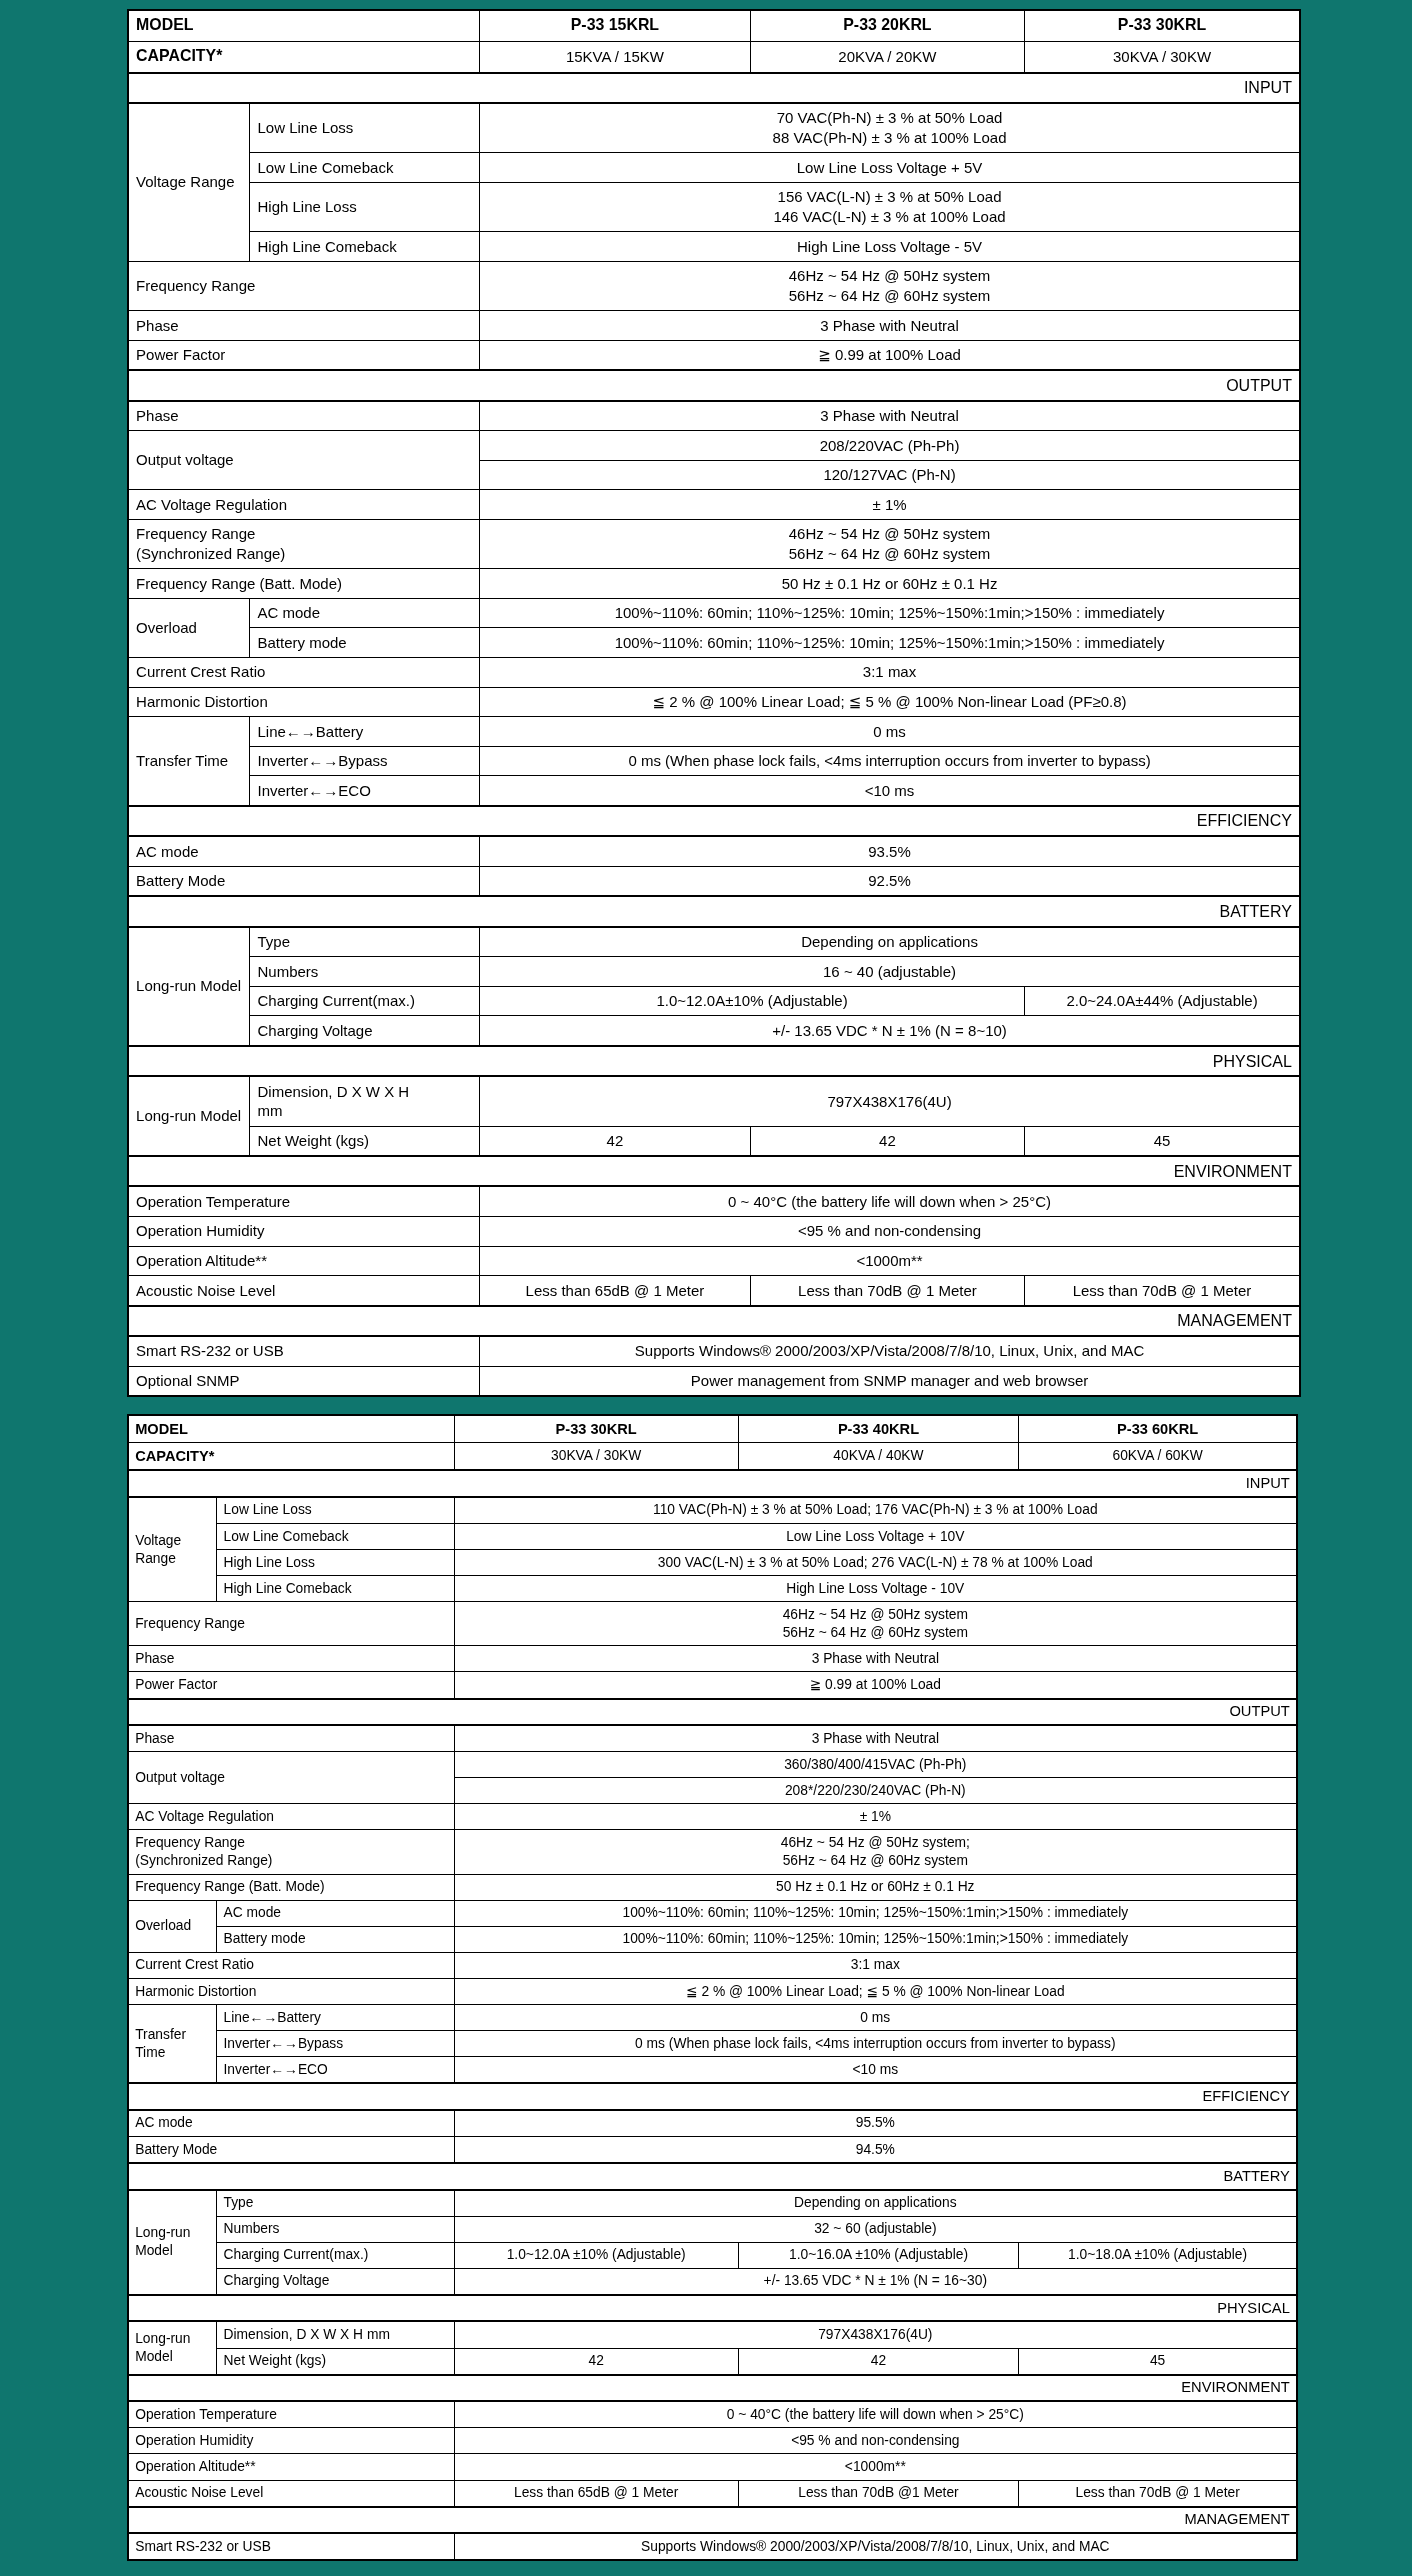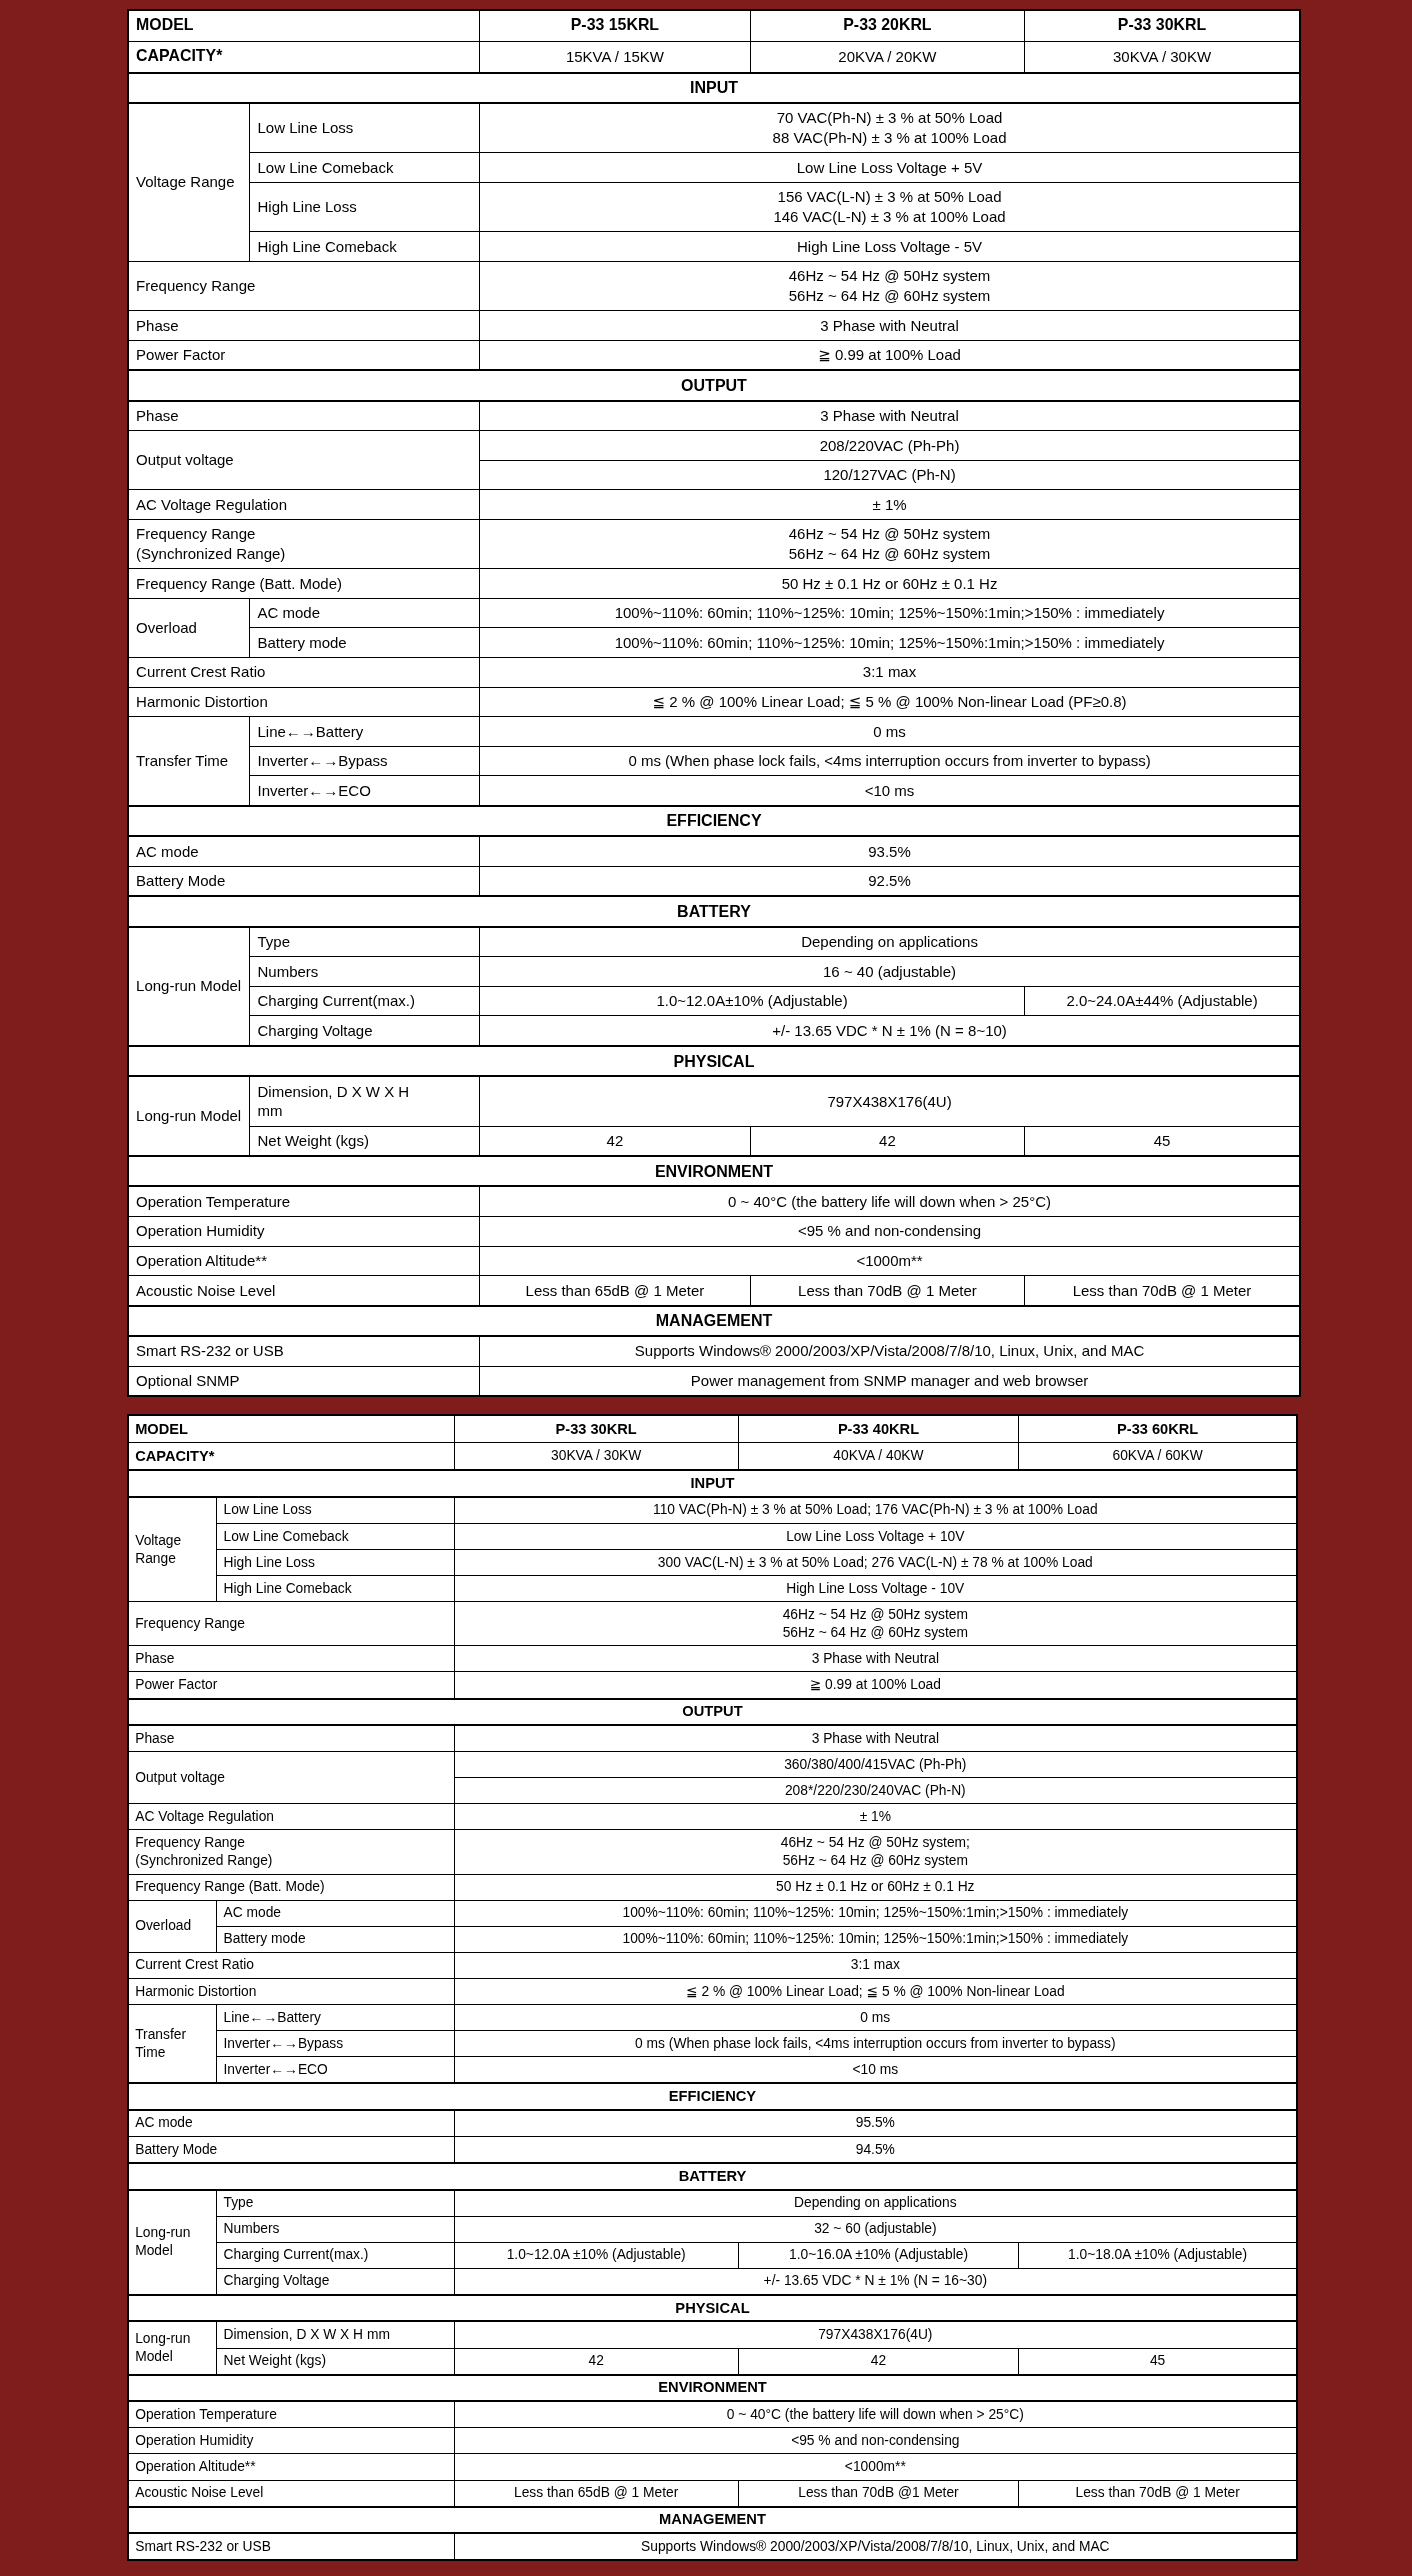--- a/index.html
+++ b/index.html
@@ -1,20 +1,20 @@
 <!DOCTYPE html>
 <html style="font-size:14.2px"><head>
 <meta charset="utf-8">
 <style>
   html,body{margin:0;padding:0;background:#ffffff;}
   .page{
     position:relative;
     width:1412px;
     height:2576px;
-    background:#7f1d1d;
+    background:#0f766e;
     color:#000000;
     font-family:"Liberation Sans","DejaVu Sans",sans-serif;
   }
   table.spec{
     position:absolute;
     border-collapse:collapse;
     table-layout:fixed;
     background:#ffffff;
     border:2.7px solid #000;
   }
@@ -26,22 +26,22 @@
     vertical-align:middle;
     white-space:pre-line;
     overflow:hidden;
   }
   #t1 td{padding:4.4px 7.1px;line-height:1.32;}
   #t2 td{padding:3.6px 6.2px;line-height:1.3;}
   td.label{text-align:left;}
   td.bold{font-weight:bold;font-size:1.06em;}
   tr.group > td{border-top:1.8px solid #000;}
   td.section{
-    text-align:center;
-    font-weight:bold;
+    text-align:right;
+    font-weight:normal;
     border-top:2.7px solid #000;
     border-bottom:2.7px solid #000;
   }
   #t1 td.section{font-size:16px;padding:3.6px 7.1px;}
   #t2 td.section{font-size:14.7px;padding:2.7px 6.2px;}
 </style>
 </head>
 <body>
 
 <div class="page">

